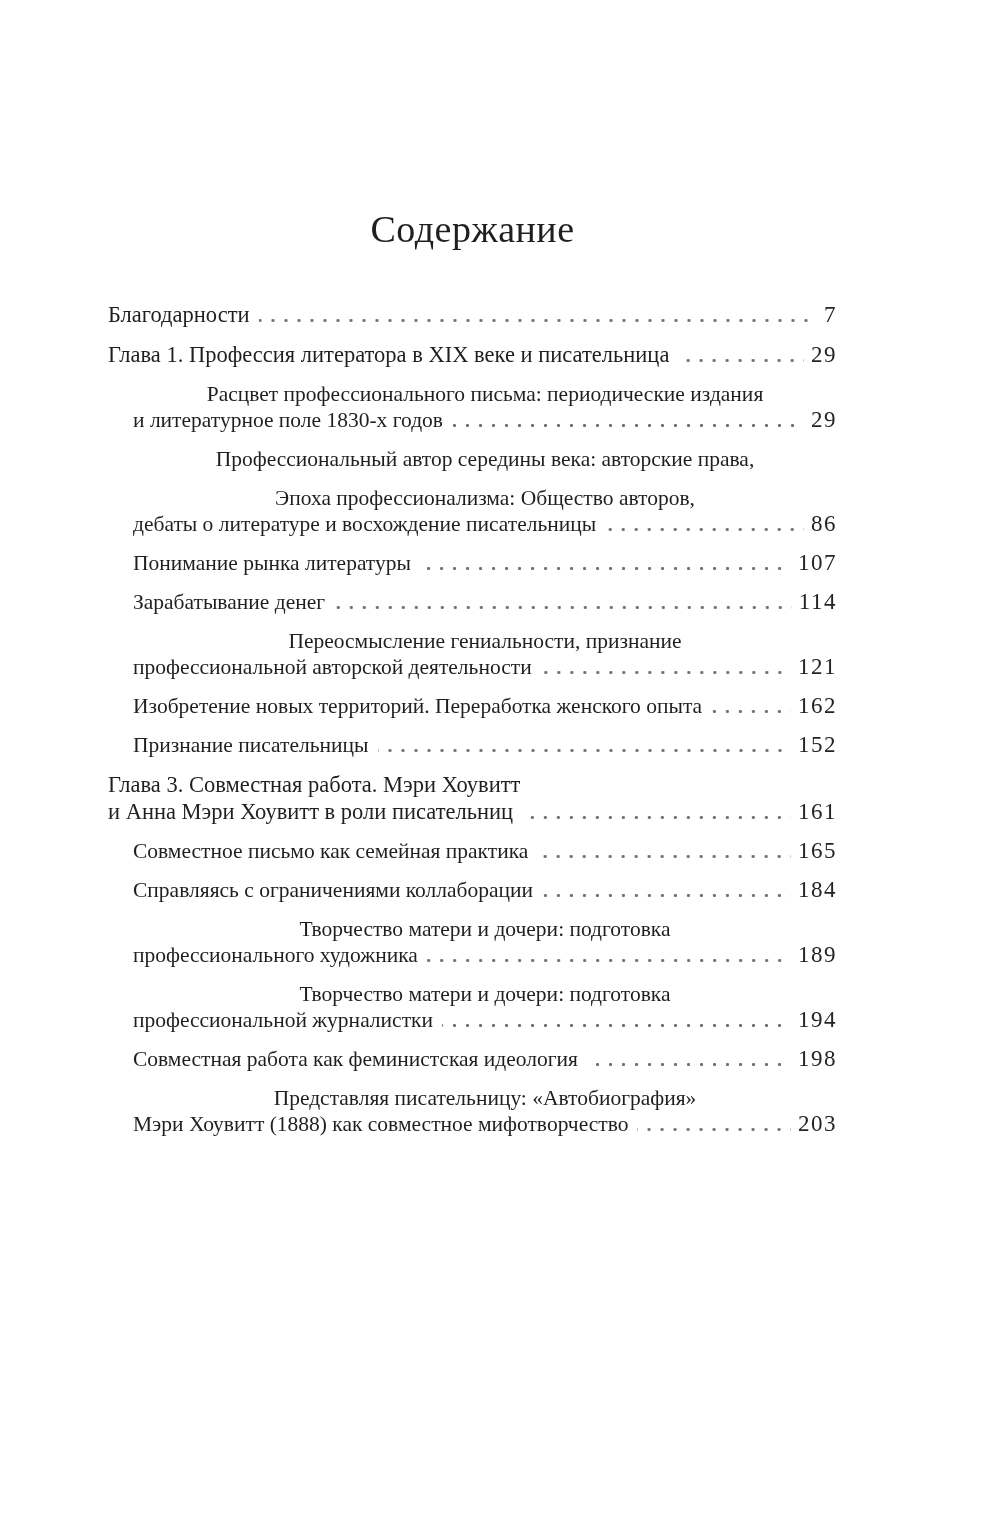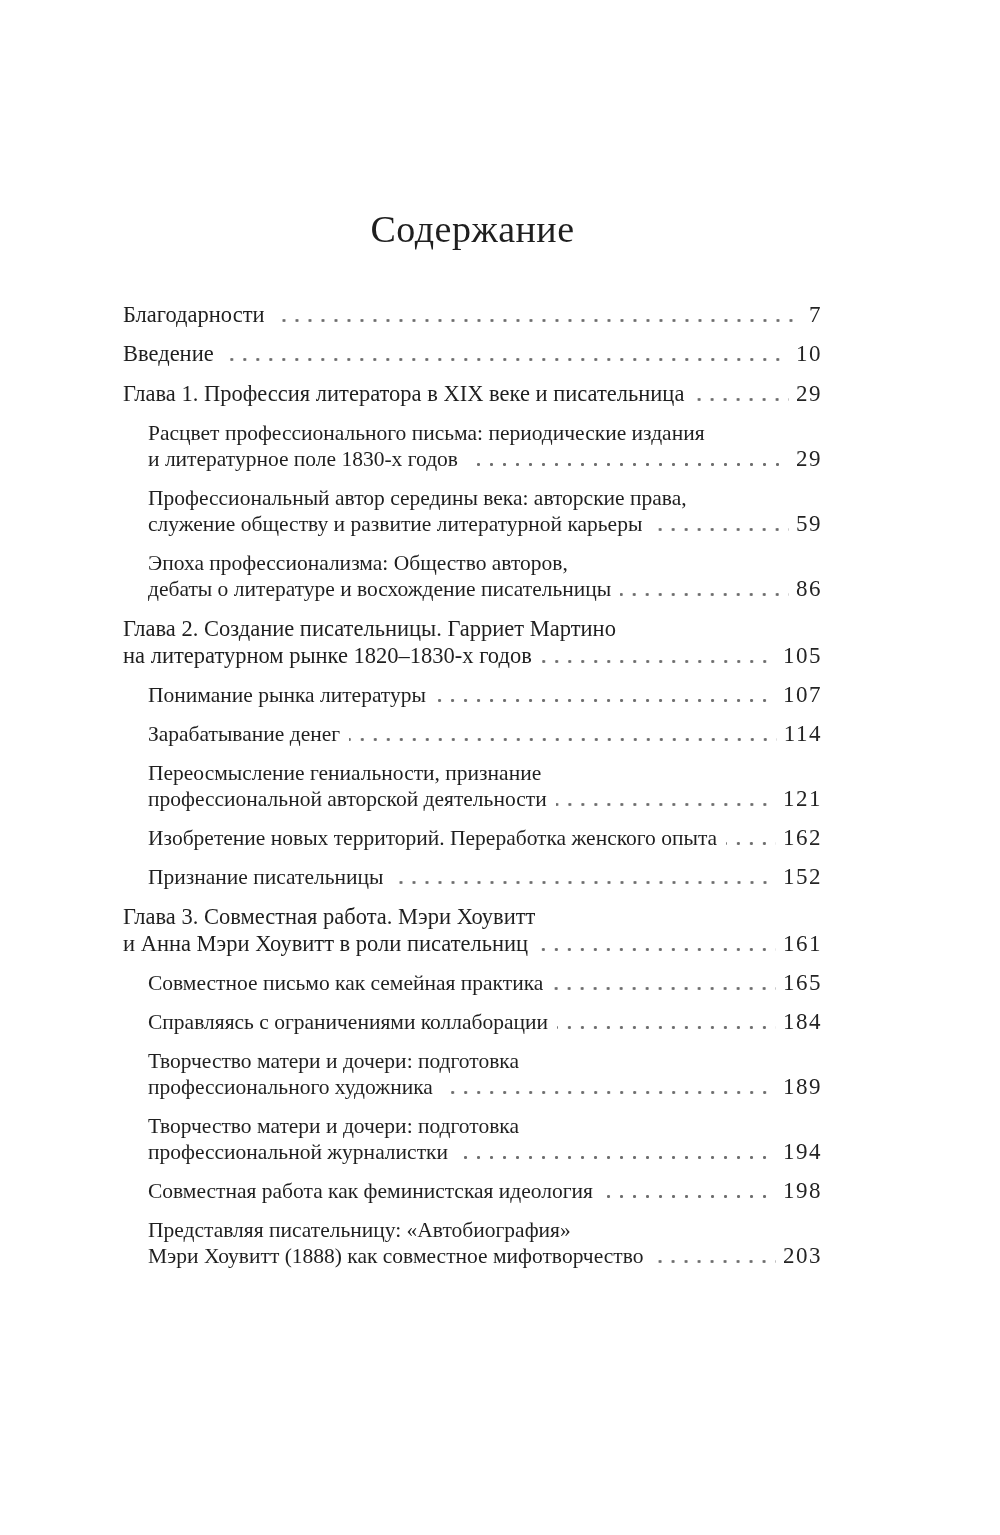--- a/index.html
+++ b/index.html
@@ -20,37 +20,38 @@
     padding: 207px 163px 0 108px;
   }
   .toc-title {
     font-size: 38px;
     line-height: 44px;
     font-weight: 400;
     text-align: center;
     letter-spacing: 0.5px;
     margin: 0 0 51px 0;
   }
-  .toc-list { margin: 15px; padding: 0; font-family: Liberation Serif, serif; }
+  .toc-list { margin: 0; padding: 0; font-family: Liberation Serif, serif; }
   .entry {
     margin: 0 0 13px 0;
     font-size: 22px;
     line-height: 26px;
     font-variant-numeric: oldstyle-nums;
     font-feature-settings: "onum" 1;
   }
   .entry.chapter {
     margin-top: 4px;
     font-size: 22.5px;
     line-height: 27px;
   }
   .entry.top { font-size: 22.5px; }
   .entry.sub {
     padding-left: 25px;
     font-size: 21.5px;
+    text-align: center;
   }
   .entry .line { white-space: nowrap; }
   .lastline {
     display: flex;
     align-items: baseline;
   }
   .lastline .text {
     flex: 0 1 auto;
     white-space: nowrap;
   }
@@ -78,64 +79,44 @@
 <div class="page">
   <h1 class="toc-title">Содержание</h1>
   <div class="toc-list" id="toc-list">
       <div class="entry top">
         <div class="lastline">
           <span class="text">Благодарности</span>
           <span class="leader"></span>
           <span class="pagenum">7</span>
         </div>
       </div>
-      <div class="entry top">
-        <div class="lastline">
-          <span class="text">Введение</span>
-          <span class="leader"></span>
-          <span class="pagenum">10</span>
-        </div>
-      </div>
       <div class="entry chapter">
         <div class="lastline">
           <span class="text">Глава 1. Профессия литератора в XIX веке и писательница</span>
           <span class="leader"></span>
           <span class="pagenum">29</span>
         </div>
       </div>
       <div class="entry sub">
         <div class="line">Расцвет профессионального письма: периодические издания</div>
         <div class="lastline">
           <span class="text">и литературное поле 1830-х годов</span>
           <span class="leader"></span>
           <span class="pagenum">29</span>
         </div>
       </div>
       <div class="entry sub">
         <div class="line">Профессиональный автор середины века: авторские права,</div>
-        <div class="lastline">
-          <span class="text">служение обществу и развитие литературной карьеры</span>
-          <span class="leader"></span>
-          <span class="pagenum">59</span>
-        </div>
       </div>
       <div class="entry sub">
         <div class="line">Эпоха профессионализма: Общество авторов,</div>
         <div class="lastline">
           <span class="text">дебаты о литературе и восхождение писательницы</span>
           <span class="leader"></span>
           <span class="pagenum">86</span>
-        </div>
-      </div>
-      <div class="entry chapter">
-        <div class="line">Глава 2. Создание писательницы. Гарриет Мартино</div>
-        <div class="lastline">
-          <span class="text">на литературном рынке 1820–1830-х годов</span>
-          <span class="leader"></span>
-          <span class="pagenum">105</span>
         </div>
       </div>
       <div class="entry sub">
         <div class="lastline">
           <span class="text">Понимание рынка литературы</span>
           <span class="leader"></span>
           <span class="pagenum">107</span>
         </div>
       </div>
       <div class="entry sub">

